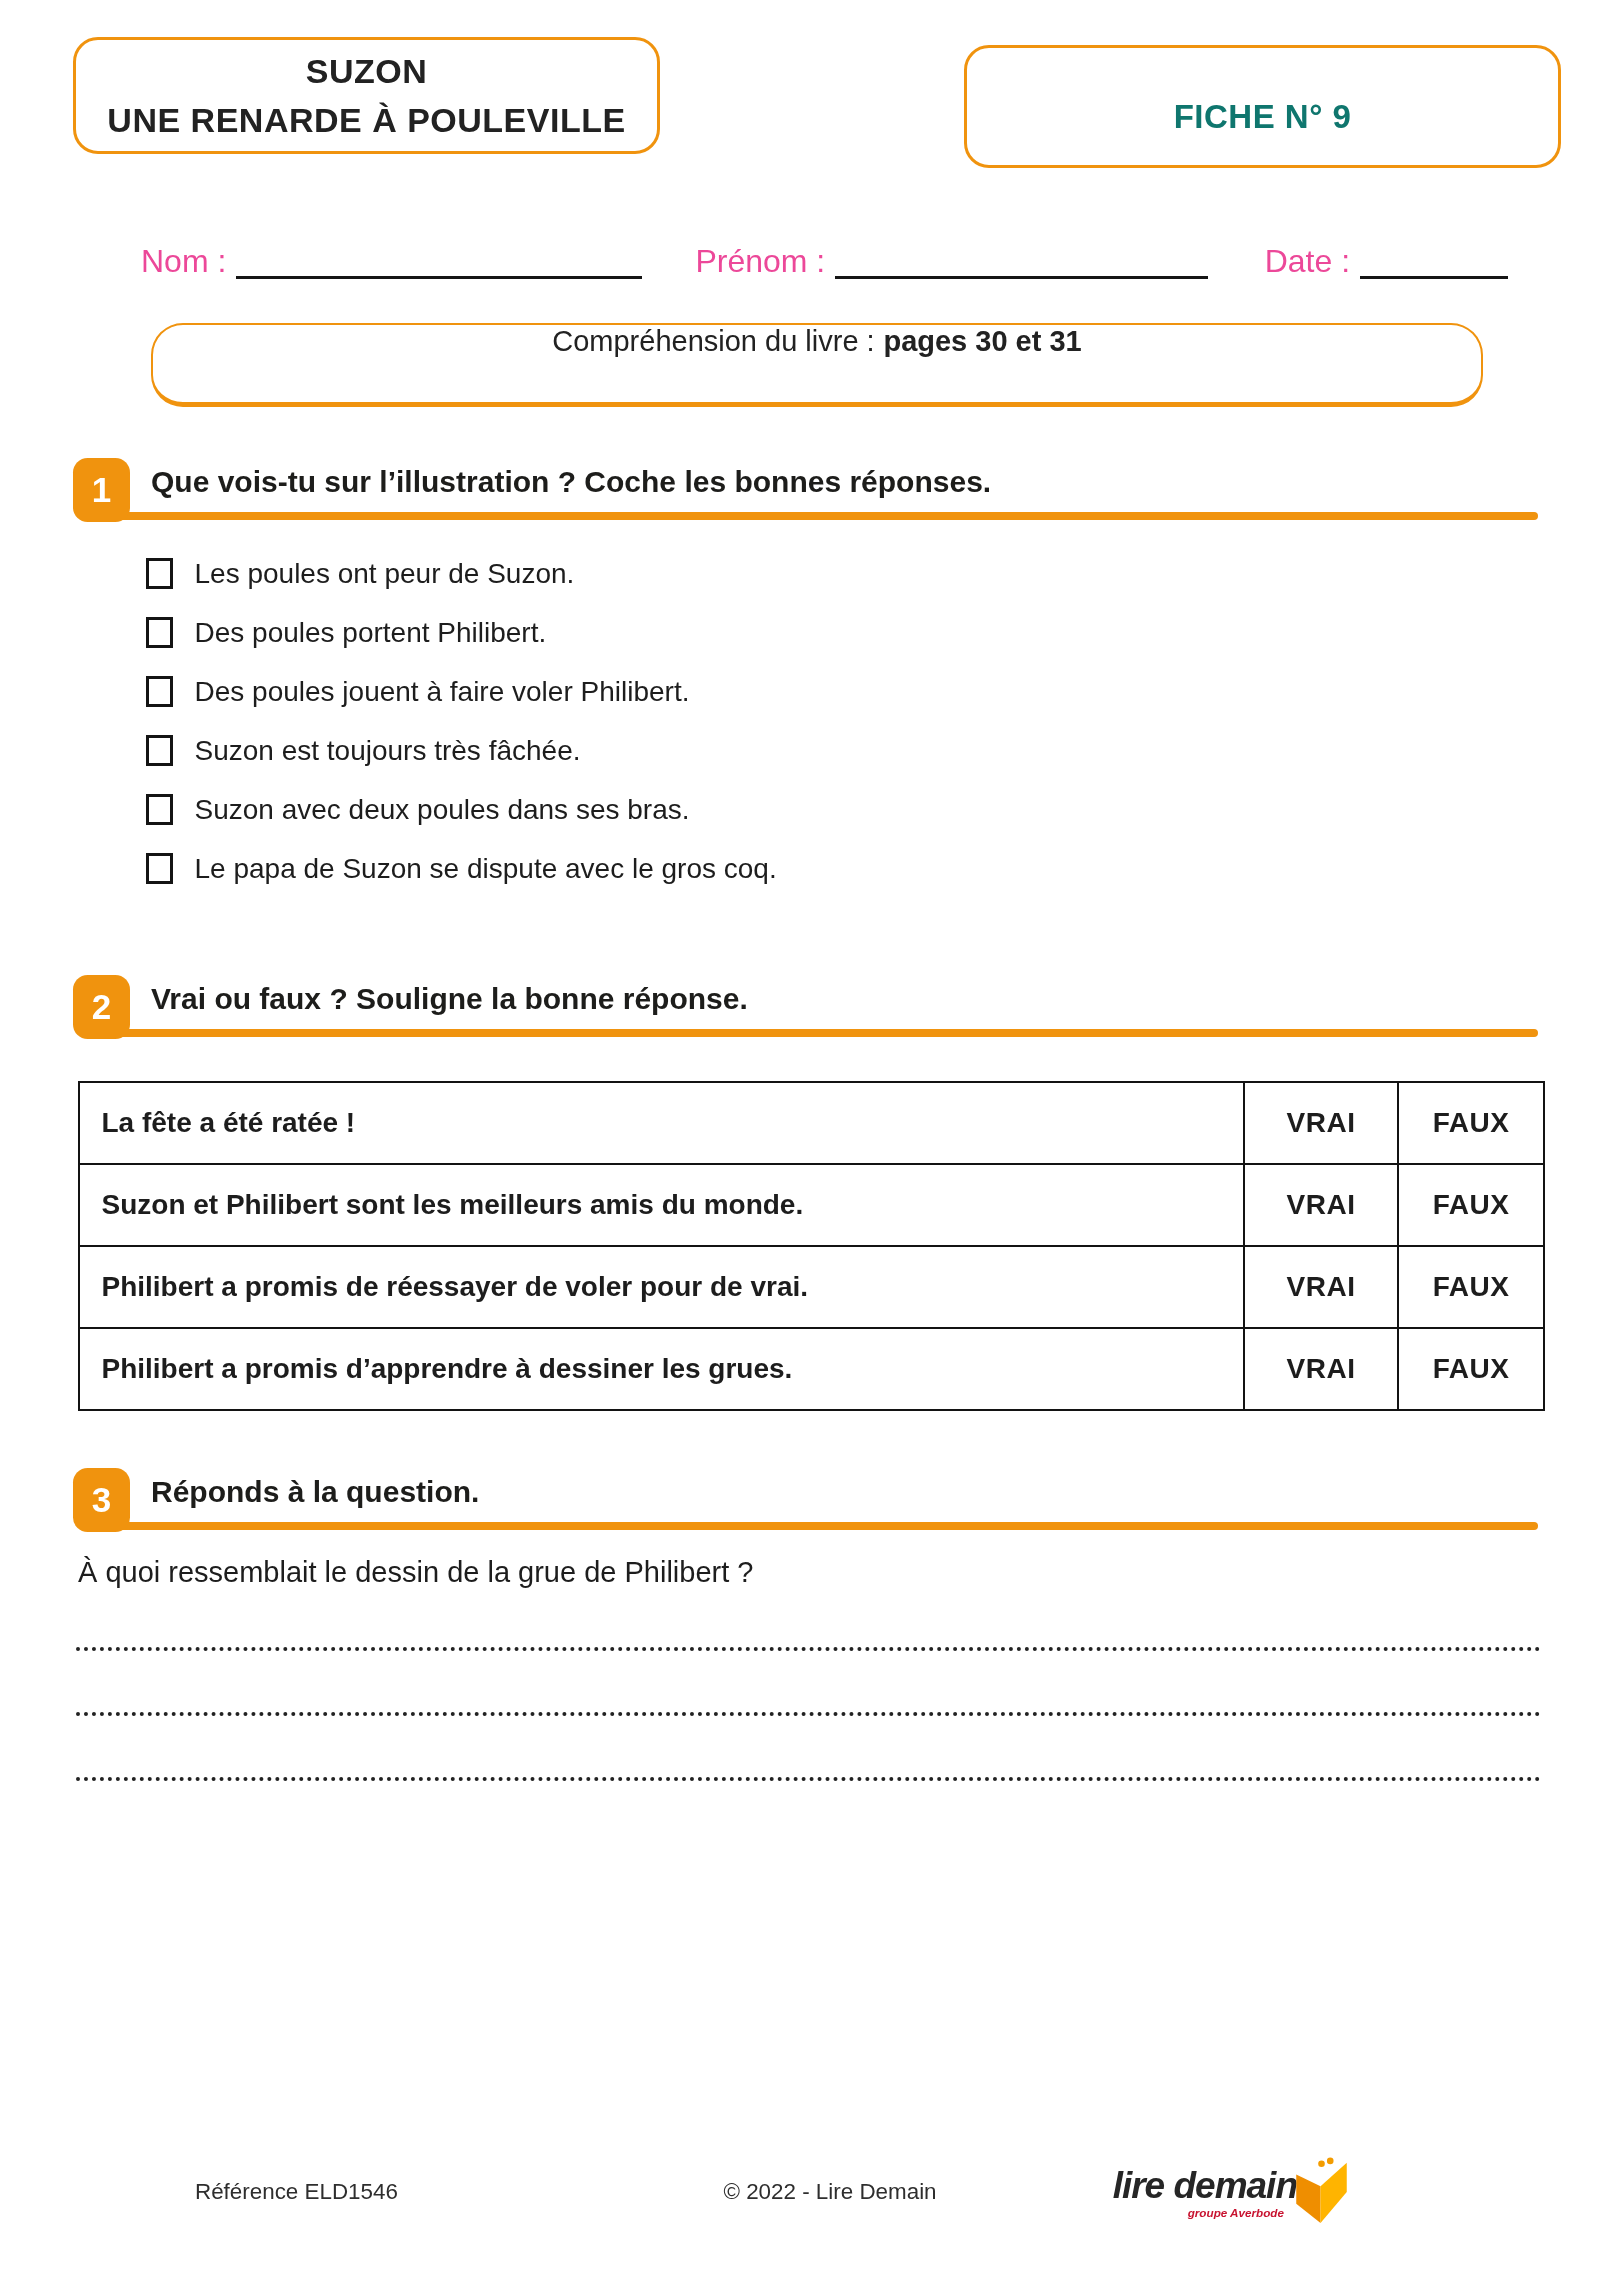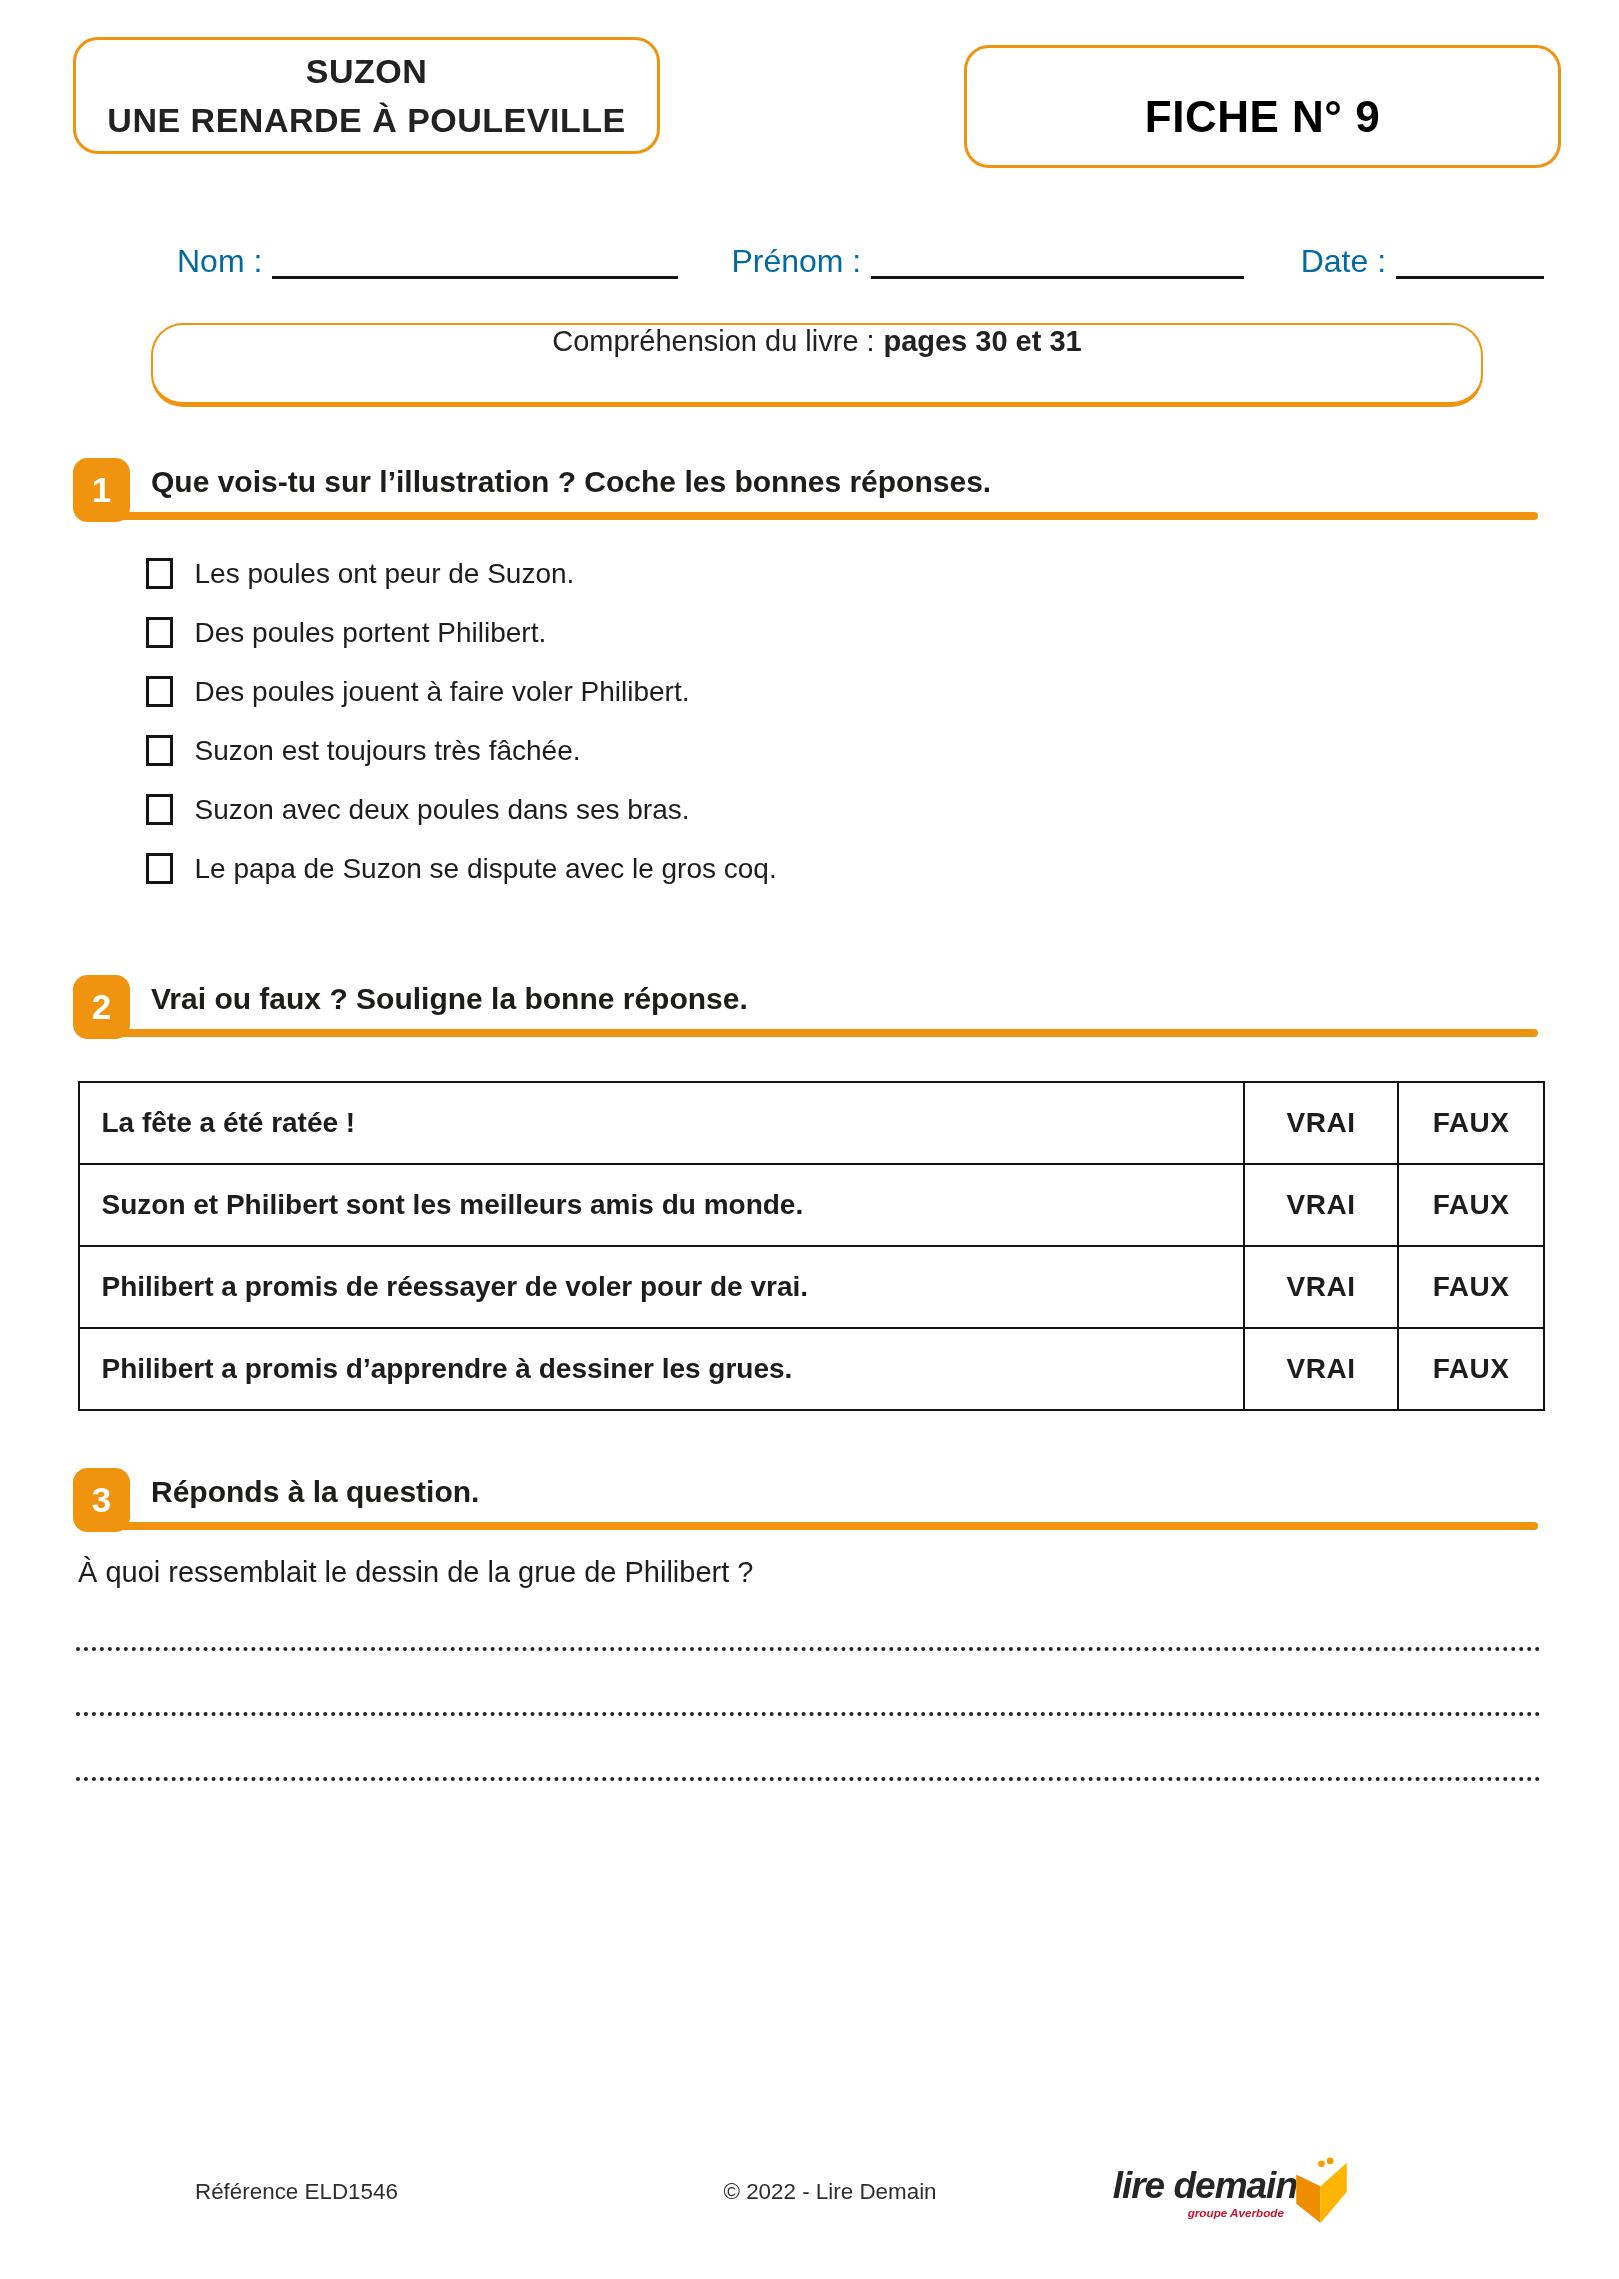--- a/index.html
+++ b/index.html
@@ -15,26 +15,26 @@
 
   
   .rounded-box{
     position:absolute;border:3.9px solid var(--accent);border-radius:25px;
     display:flex;flex-direction:column;justify-content:center;align-items:center;
     text-align:center;background:#fff;
   }
   #title-box{left:73px;top:37px;width:587px;height:117px;}
   #title-box .t-line{font-size:34px;font-weight:bold;line-height:1.42;color:#222;letter-spacing:0.5px;}
   #fiche-box{left:964px;top:45px;width:597px;height:123px;}
-  #fiche-box .t-line{font-size:44px;font-weight:bold;color:#000000;letter-spacing:0.5px;margin-top:20px;}
+  #fiche-box .t-line{font-size:33px;font-weight:bold;color:#0f766e;letter-spacing:0.5px;margin-top:20px;}
 
   
   #identity{
     position:absolute;left:141px;top:242px;width:1367px;
-    display:flex;align-items:flex-end;font-size:32px;color:#0369a1;margin-left:36px;
+    display:flex;align-items:flex-end;font-size:32px;color:#ec4899;
   }
   #identity .id-label{white-space:nowrap;margin-right:9.8px;line-height:1.1;}
   .write-line{border-bottom:3.9px solid #151515;height:37px;}
   #nom-line{width:447px;margin-right:53px;}
   #prenom-line{width:410px;margin-right:57px;}
   #date-line{width:163px;}
 
   
   #banner{
     position:absolute;left:151px;top:323px;width:1332px;height:84px;

